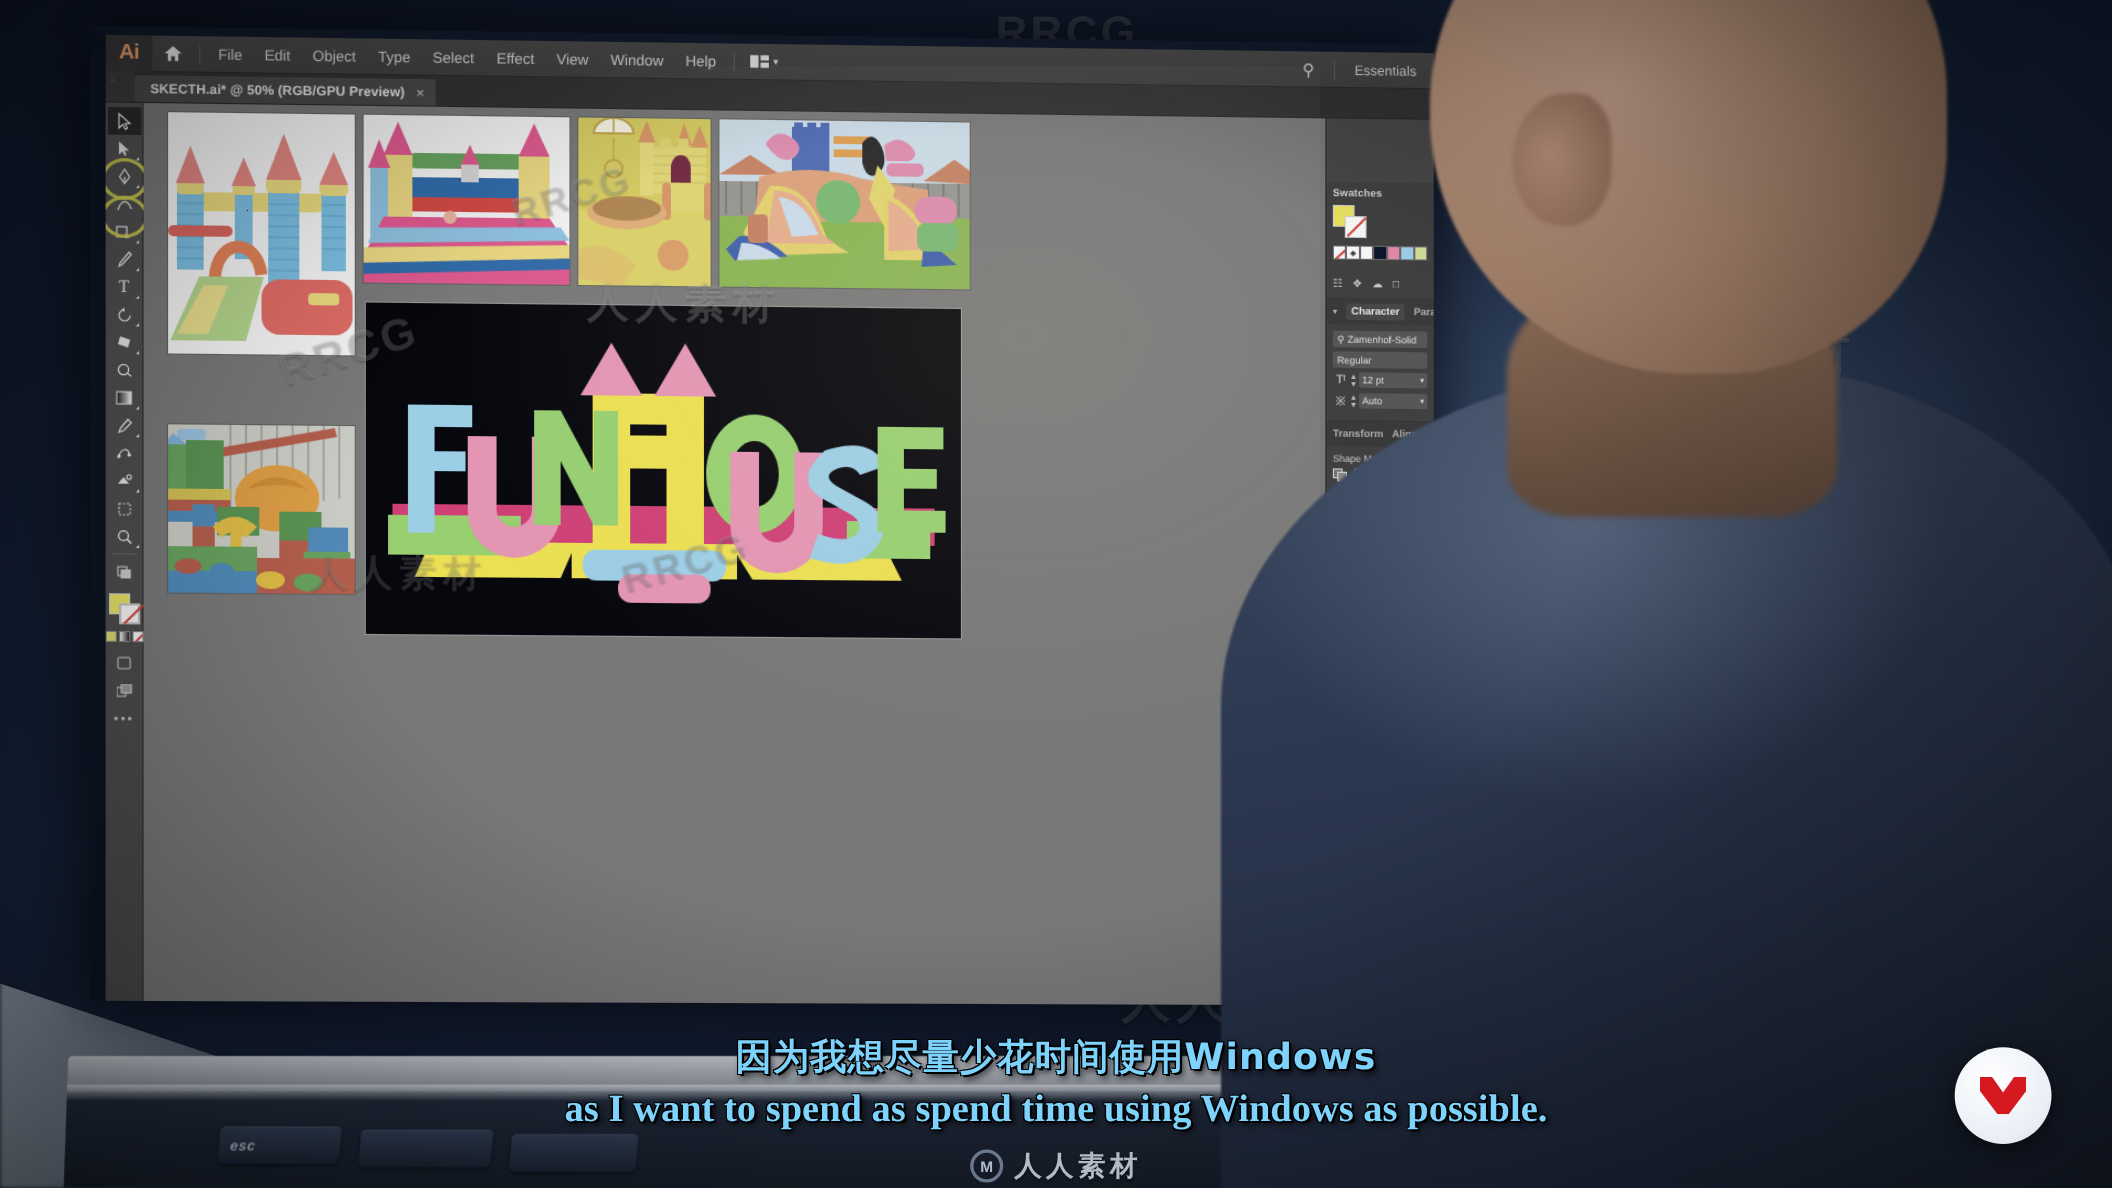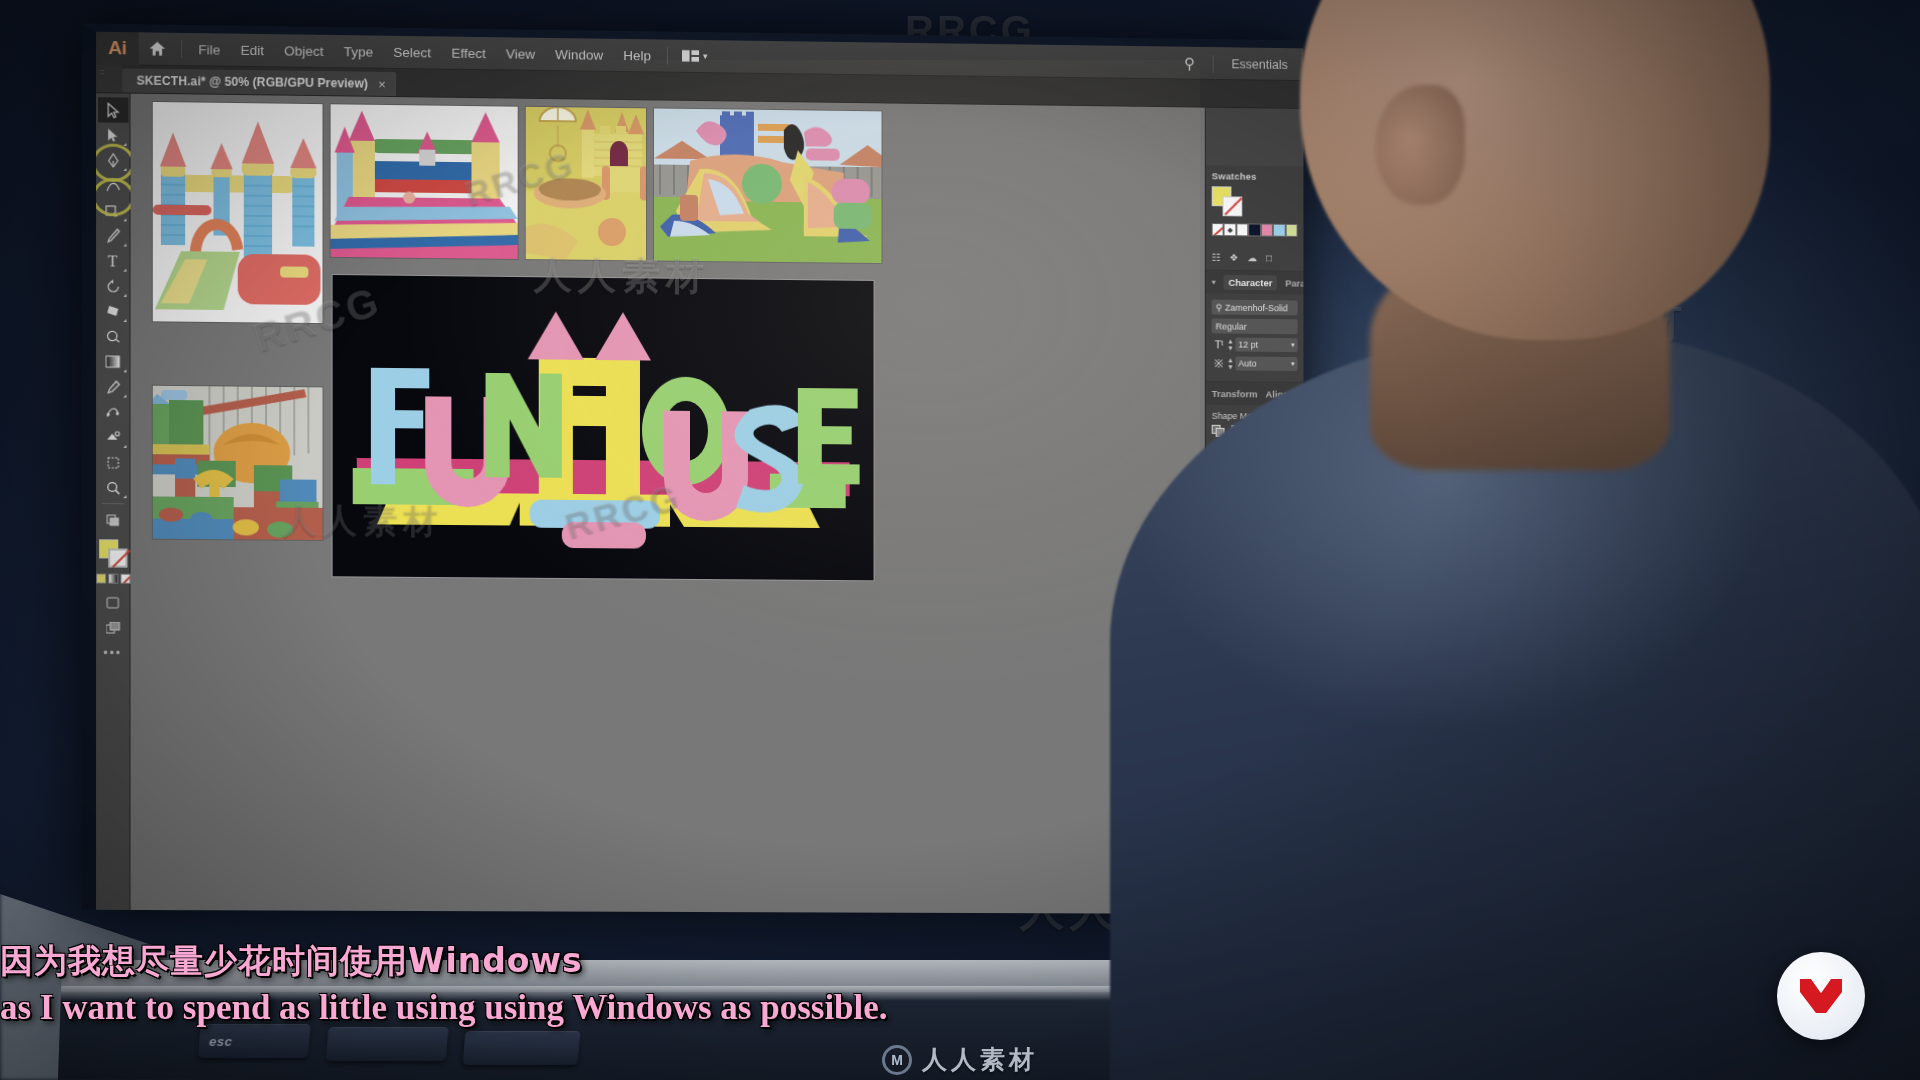--- a/index.html
+++ b/index.html
@@ -210,22 +210,22 @@
   
   .wm {
     position:absolute; color:rgba(235,235,235,.16); font-weight:bold;
     letter-spacing:3px; pointer-events:none; user-select:none;
     text-shadow:0 1px 2px rgba(0,0,0,.25);
   }
   .wm-cn { font-family:"DejaVu Sans", sans-serif; letter-spacing:6px; }
 
   
   #subs {
-    position:absolute; left:0; right:0; bottom:52px; text-align:left;
-    color:#f9a8d4; z-index:40;
+    position:absolute; left:0; right:0; bottom:52px; text-align:center;
+    color:#7dd3fc; z-index:40;
   }
   #sub-cn {
     font-family:"DejaVu Sans", sans-serif; font-size:33px; font-weight:bold;
     letter-spacing:1px;
     text-shadow:2px 2px 0 #000, -1px -1px 0 #000, 1px -1px 0 #000, -1px 1px 0 #000, 3px 3px 7px rgba(0,0,0,.9);
     margin-bottom:4px;
   }
   #sub-en {
     font-family:"Liberation Serif", serif; font-size:35px; font-weight:bold;
     text-shadow:2px 2px 0 #000, -1px -1px 0 #000, 1px -1px 0 #000, -1px 1px 0 #000, 3px 3px 7px rgba(0,0,0,.9);
@@ -850,21 +850,21 @@
   <div id="neck"></div>
   <div id="head"></div>
   <div id="ear"></div>
 </div>
 
 <div id="glare"></div>
 <div id="vignette"></div>
 
 <div id="subs">
   <div id="sub-cn">因为我想尽量少花时间使用Windows</div>
-  <div id="sub-en">as I want to spend as little using using Windows as possible.</div>
+  <div id="sub-en">as I want to spend as spend time using Windows as possible.</div>
 </div>
 
 <div id="brand-badge">
   <div id="brand-mark"></div>
 </div>
 
 <div id="site-wm">
   <div id="site-wm-ring">M</div>
   <div id="site-wm-text">人人素材</div>
 </div>

